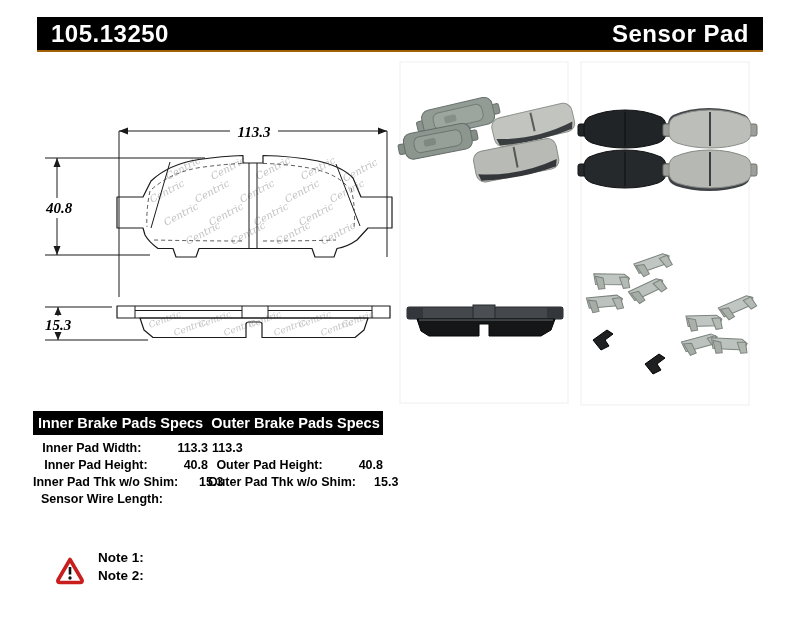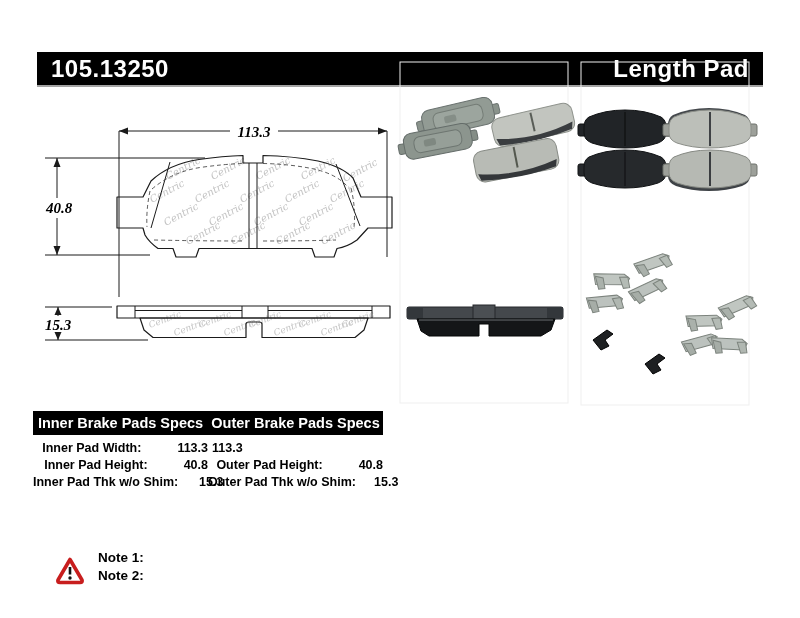--- a/index.html
+++ b/index.html
@@ -4,23 +4,22 @@
 <style>
   html,body { margin:0; padding:0; background:#fff; }
   .page {
     position:relative; width:800px; height:618px; background:#ffffff;
     overflow:hidden; font-family:"Liberation Sans", sans-serif; color:#000;
   }
   .header-bar {
     position:absolute; left:37px; top:17px; width:726px; height:35px;
     background:#000; color:#fff; display:flex; align-items:center;
     justify-content:space-between; padding:0 14px; box-sizing:border-box;
-    border-bottom:2px solid #a3a3a3; font-size:24px; font-weight:bold;
+    border-bottom:2px solid #a16207; font-size:24px; font-weight:bold;
     letter-spacing:0.5px;
-    margin-top:35px;
   }
   svg.drawing { position:absolute; left:0; top:60px; width:420px; height:350px; }
   svg.photos  { position:absolute; left:395px; top:60px; width:405px; height:350px; }
 
   .outline { fill:none; stroke:#1a1a1a; stroke-width:1.2; stroke-linejoin:round; }
   .thin    { fill:none; stroke:#1a1a1a; stroke-width:1; }
   .dashed  { fill:none; stroke:#4a4a4a; stroke-width:0.9; stroke-dasharray:4,3; }
   .dim     { fill:none; stroke:#1a1a1a; stroke-width:1; }
   .dimtext { font-family:"Liberation Serif", serif; font-style:italic;
              font-weight:bold; font-size:15px; fill:#000; }
@@ -47,21 +46,21 @@
   .notes { position:absolute; left:55px; top:549px; display:flex; align-items:flex-end; }
   .note-texts { margin-left:13px; font-weight:bold; font-size:13.5px; line-height:18px; }
 </style>
 </head>
 <body>
 
 <div class="page">
 
   <div class="header-bar">
     <span>105.13250</span>
-    <span>Length Pad</span>
+    <span>Sensor Pad</span>
   </div>
 
   <svg class="drawing" viewBox="0 0 420 350">
 
     <g>
 
       <g>
         <text class="wm" x="168" y="120" transform="rotate(-28 168 120)">Centric</text>
         <text class="wm" x="213" y="120" transform="rotate(-28 213 120)">Centric</text>
         <text class="wm" x="258" y="120" transform="rotate(-28 258 120)">Centric</text>
@@ -259,20 +258,24 @@
           <span class="val">113.3</span>
         </div>
         <div class="spec-row">
           <span class="lbl">Inner Pad Height:</span>
           <span class="val">40.8</span>
         </div>
         <div class="spec-row">
           <span class="lbl">Inner Pad Thk w/o Shim:</span>
           <span class="val">15.3</span>
         </div>
+        <div class="spec-row">
+          <span class="lbl">Sensor Wire Length:</span>
+          <span class="val"></span>
+        </div>
       </div>
       <div class="col col-outer">
         <div class="spec-row">
           <span class="val">113.3</span>
         </div>
         <div class="spec-row">
           <span class="lbl">Outer Pad Height:</span>
           <span class="val">40.8</span>
         </div>
         <div class="spec-row">

